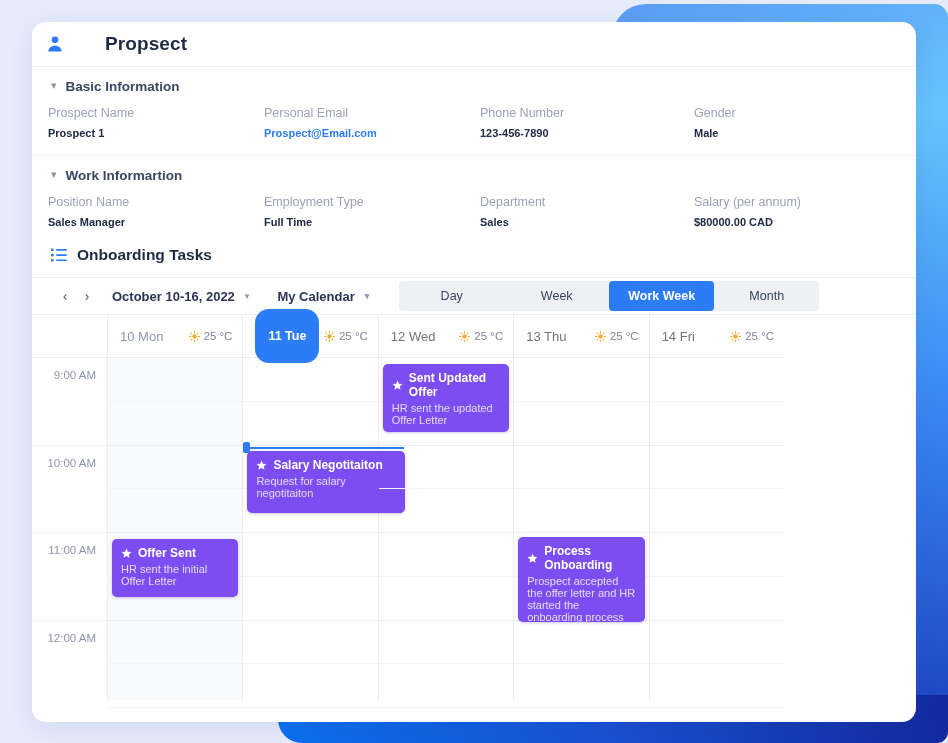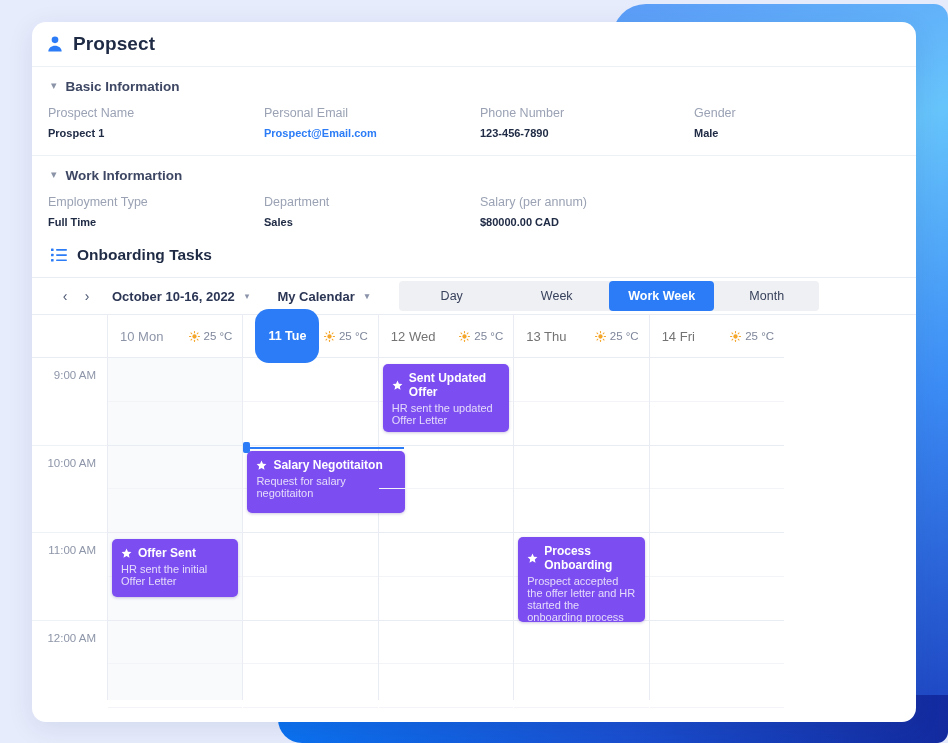--- a/index.html
+++ b/index.html
@@ -50,20 +50,21 @@
   .card-header {
     height: 45px;
     display: flex; align-items: center;
     padding: 0 0 0 13px;
     border-bottom: 1px solid #edf0f5;
   }
   .person-icon { width: 20px; height: 20px; margin-right: 8px; display:block; }
   .card-title {
     font-size: 19px; font-weight: bold; color: #1f2b45;
     letter-spacing: .1px;
+    margin-left: 32px;
   }
 
   
   .section { border-bottom: 1px solid #edf0f5; padding: 12px 0 16px 0; }
   .section-head {
     display: flex; align-items: center; gap: 9px;
     padding: 0 0 0 19px; margin-bottom: 12px;
   }
   .chev {
     color: #8b93a7; font-size: 11px; line-height: 1;
@@ -271,20 +272,24 @@
       </div>
     </div>
   </div>
 
   <div class="section" style="border-bottom:none;padding-bottom:4px;">
     <div class="section-head">
       <span class="chev">▾</span>
       <span class="section-title">Work Informartion</span>
     </div>
     <div class="fields">
+      <div>
+        <div class="field-label">Position Name</div>
+        <div class="field-value">Sales Manager</div>
+      </div>
       <div>
         <div class="field-label">Employment Type</div>
         <div class="field-value">Full Time</div>
       </div>
       <div>
         <div class="field-label">Department</div>
         <div class="field-value">Sales</div>
       </div>
       <div>
         <div class="field-label">Salary (per annum)</div>

